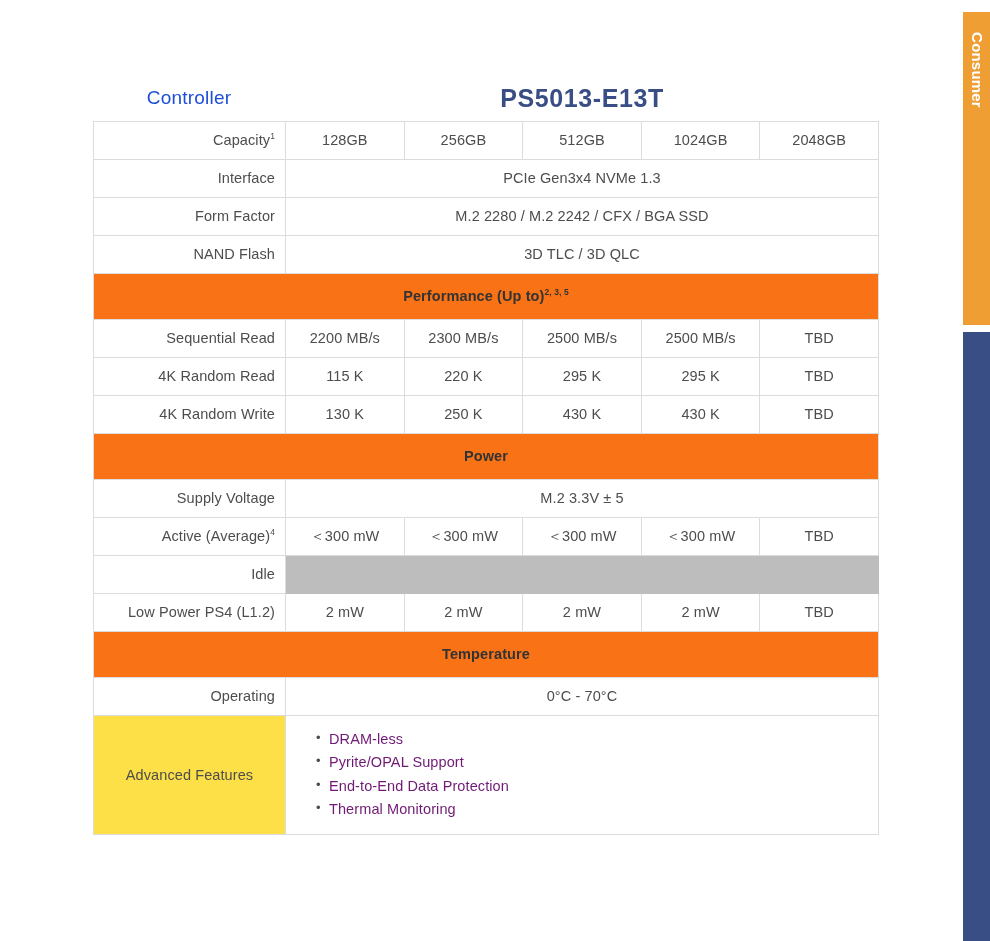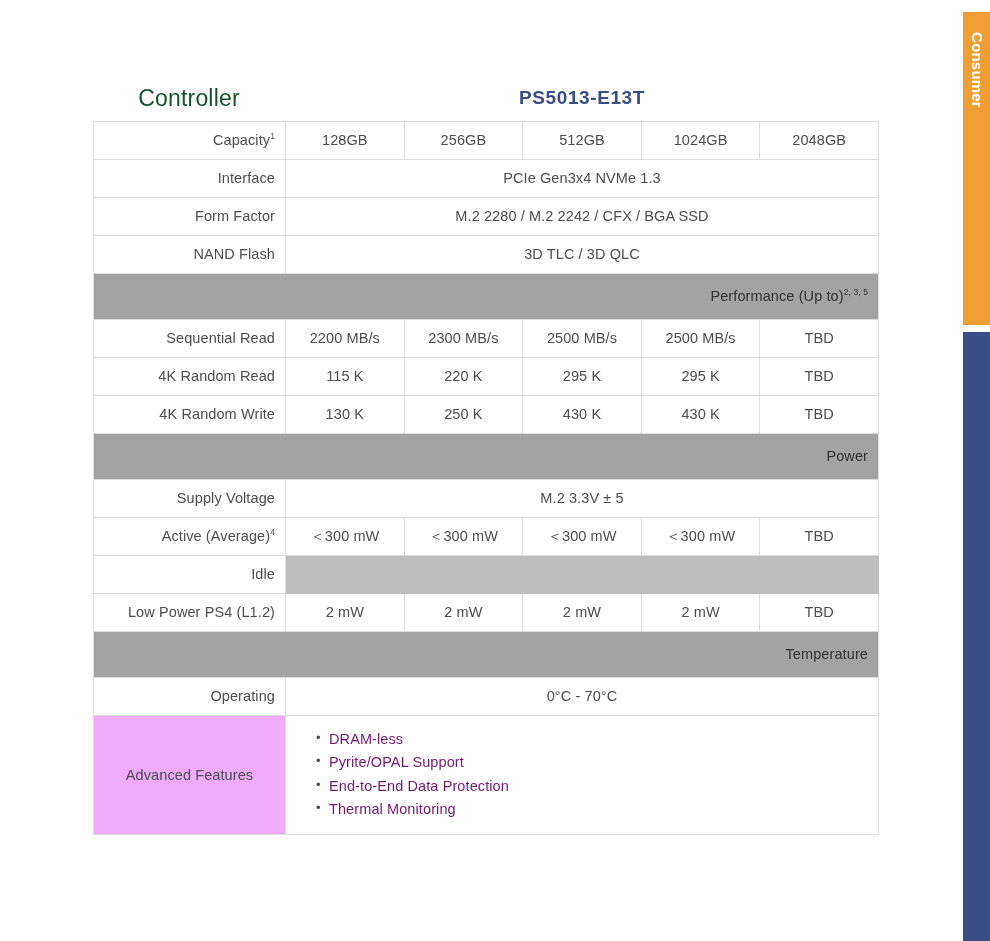--- a/index.html
+++ b/index.html
@@ -61,28 +61,28 @@
     left: 93px;
     top: 78px;
     width: 786px;
     height: 40px;
     display: flex;
     align-items: center;
   }
   .header .controller-label {
     width: 192px;
     text-align: center;
-    font-size: 23px;
-    color: #14532d;
+    font-size: 19px;
+    color: #1d4ed8;
     letter-spacing: .2px;
   }
   .header .part-number {
     flex: 1;
     text-align: center;
-    font-size: 19px;
+    font-size: 25px;
     font-weight: bold;
     color: #3a4e86;
     letter-spacing: .6px;
   }
 
   
   .spec-table {
     position: absolute;
     left: 93px;
     top: 121px;
@@ -101,29 +101,29 @@
     line-height: 1.25;
     letter-spacing: .1px;
   }
   .spec-table td.label {
     width: 192px;
     text-align: right;
     padding-right: 10px;
     border-left: 1px solid #dcdcdc;
   }
   .spec-table td.label-shaded {
-    background: #f0abfc;
+    background: #fde047;
     text-align: center;
     padding-right: 10px;
   }
   .spec-table tr.section td {
-    background: #a3a3a3;
-    font-weight: normal;
+    background: #f97316;
+    font-weight: bold;
     color: #333333;
-    text-align: right;
+    text-align: center;
     height: 46px;
     font-size: 14.5px;
   }
   .spec-table td.blocked {
     background: #bdbdbd;
     border-color: #bdbdbd;
   }
   .spec-table td.features-cell {
     text-align: left;
     padding: 12px 10px 12px 30px;

